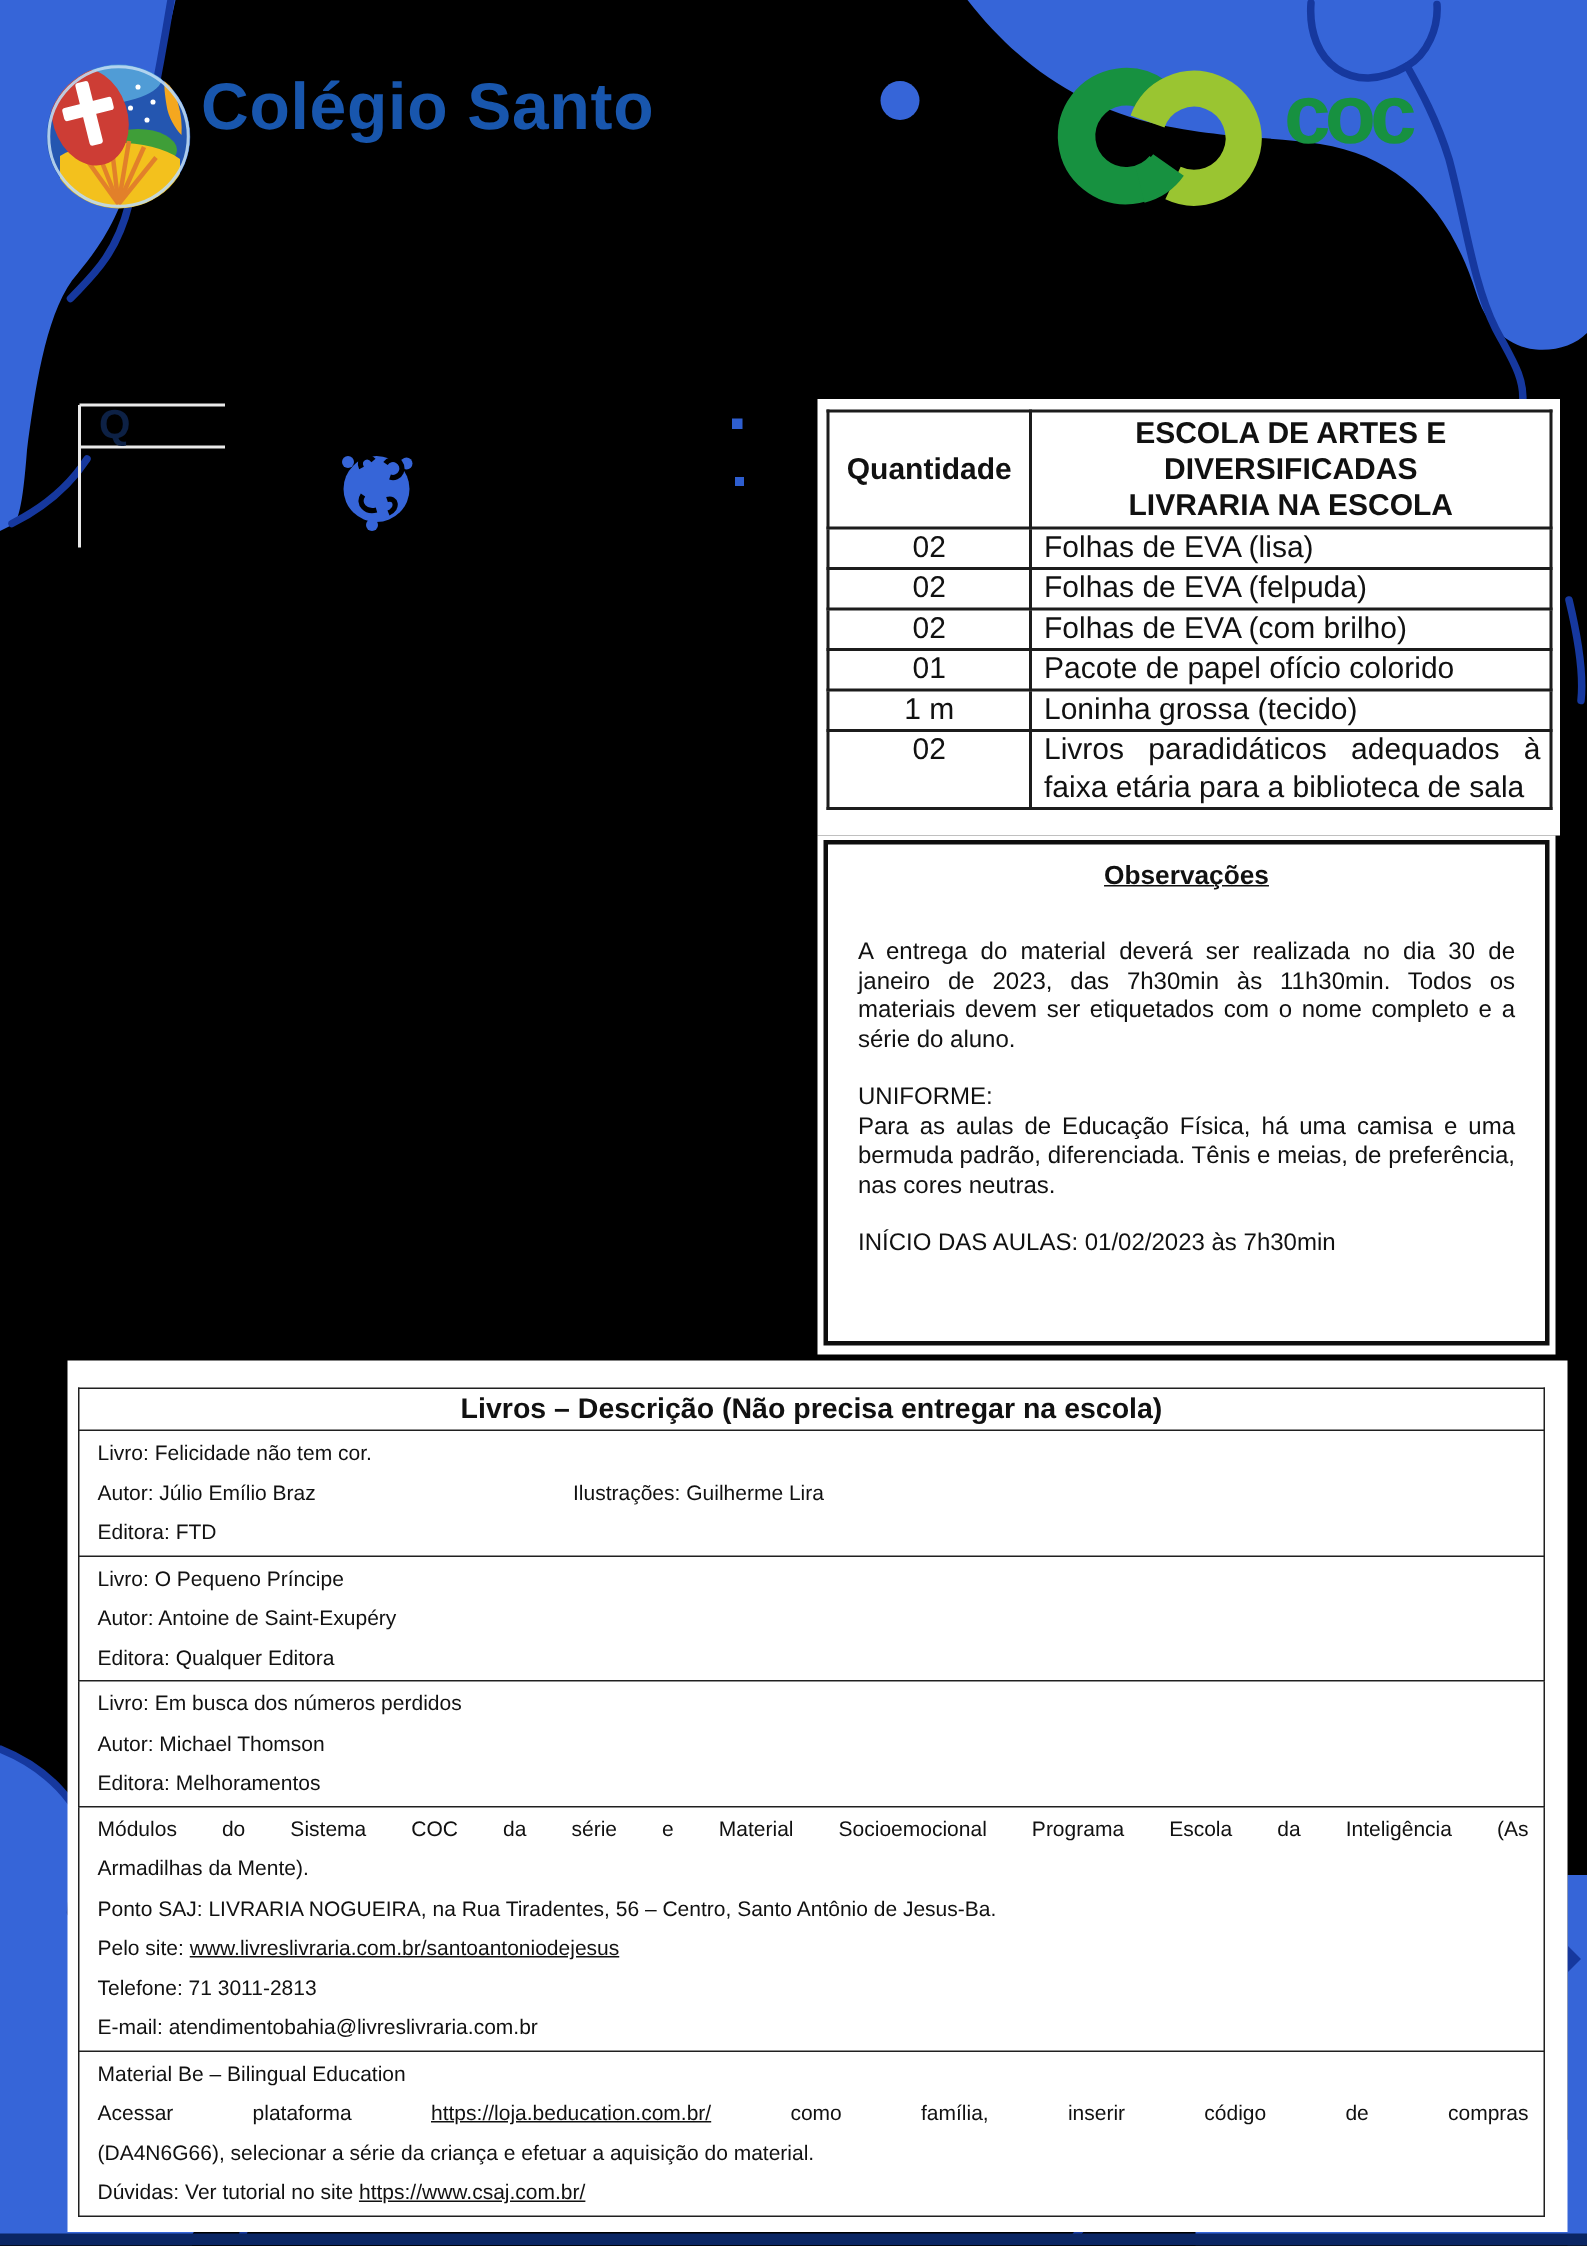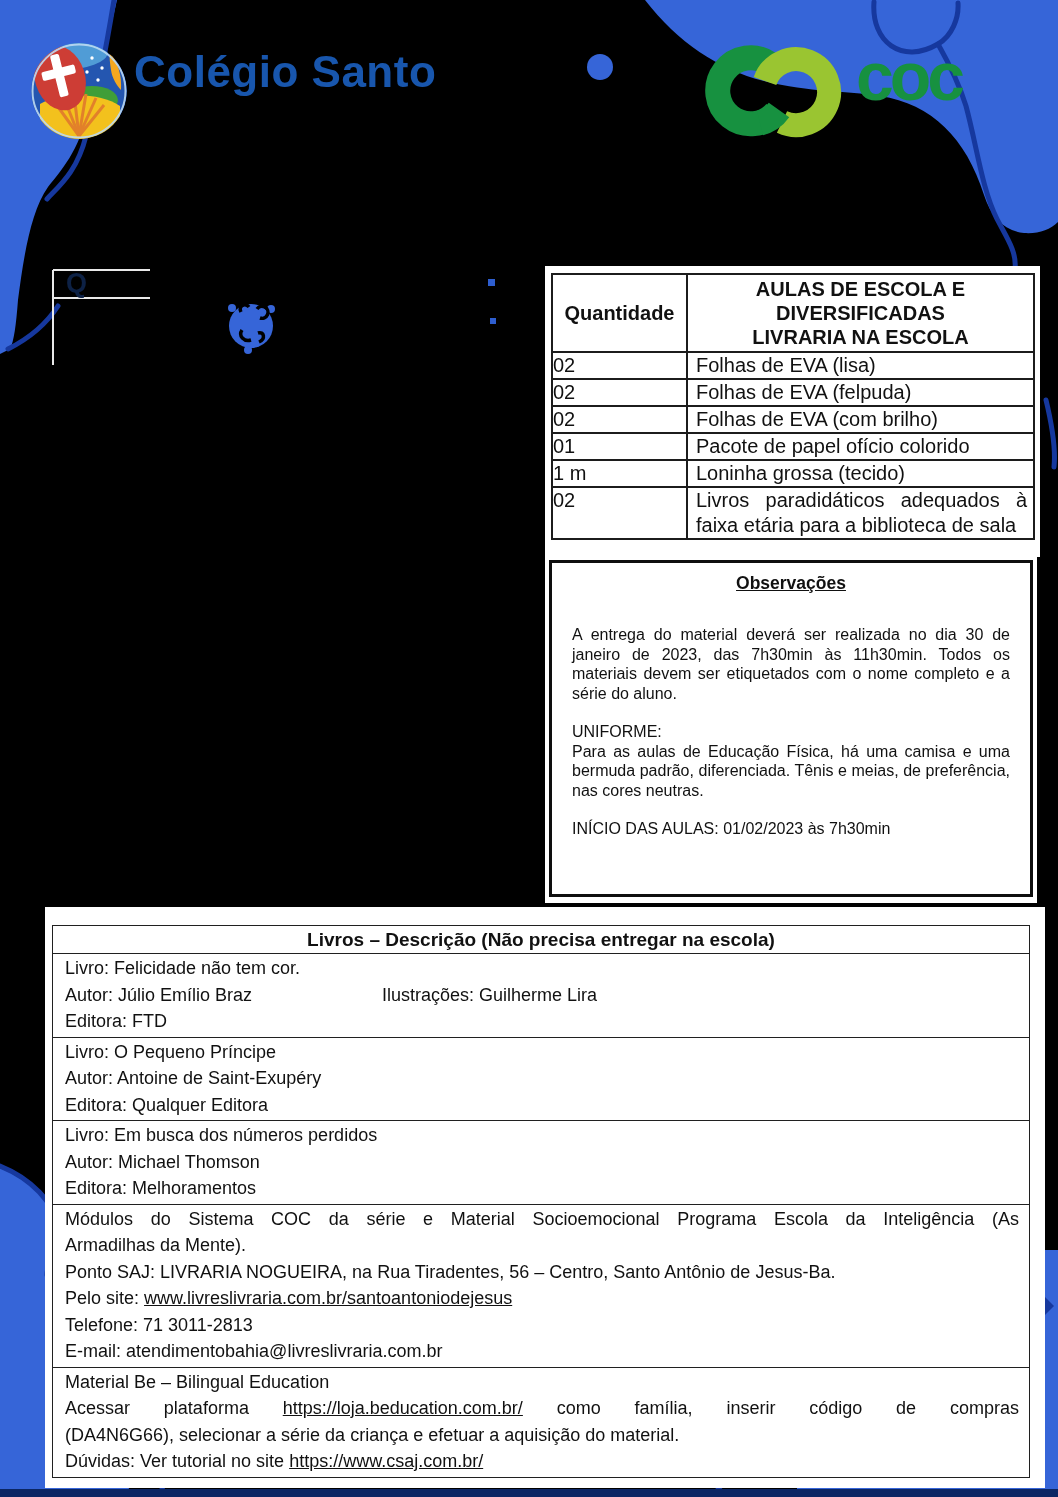--- a/index.html
+++ b/index.html
@@ -19,42 +19,42 @@
   svg.decor{position:absolute;left:0;top:0;z-index:0;}
   .f-blob{fill:var(--blob-blue);}
   .s-dark{stroke:var(--stroke-blue);stroke-width:5;fill:none;stroke-linecap:round;}
   .f-dark{fill:var(--stroke-blue);}
   .remnant-line{stroke:#e9e9e9;stroke-width:2;}
   
   .logo-badge{position:absolute;left:30px;top:42px;width:98px;height:98px;z-index:2;}
   .school-name{position:absolute;left:134px;top:52px;z-index:2;color:var(--school-blue);
     font-weight:bold;font-size:44px;line-height:40px;letter-spacing:.5px;}
   .coc-word{position:absolute;left:856px;top:30px;z-index:2;color:var(--brand-green);
-    font-weight:bold;font-size:68px;line-height:92px;letter-spacing:-4px;}
+    font-weight:bold;font-size:56px;line-height:92px;letter-spacing:-4px;}
   
   .whitebox{position:absolute;background:#fff;z-index:1;color:var(--ink);}
   .box-supplies{left:545px;top:266px;width:495px;height:291px;padding:0;box-sizing:border-box;}
   .box-supplies .pad{padding:7px 5px 7px 6px;}
   table{border-collapse:collapse;width:100%;}
   .supplies-table, .supplies-table th, .supplies-table td{border:2px solid #1c1c1c;}
   .supplies-table th, .supplies-table td{font-size:20px;vertical-align:middle;}
   .supplies-table th{font-weight:bold;text-align:center;line-height:24px;padding:2px 0;}
-  .supplies-table .qty{width:133px;line-height:25px;padding:0;}
+  .supplies-table .qty{width:133px;text-align:center;line-height:25px;padding:0;}
   .supplies-table .item{text-align:left;line-height:25px;padding:0 6px 0 8px;}
   .supplies-table .item.just{text-align:justify;}
   .box-obs{left:545px;top:557px;width:492px;height:346px;box-sizing:border-box;padding:3px 4px 6px 4px;}
   .obs-inner{border:3px solid #0e0e0e;height:100%;box-sizing:border-box;padding:10px 20px 0 20px;}
   .obs-title{text-align:center;font-weight:bold;font-size:17.5px;text-decoration:underline;margin:0 0 12px 0;}
   .obs-p{font-weight:normal;font-size:16px;line-height:19.5px;text-align:justify;margin:0;}
   .obs-sp{height:19px;}
   .box-books{left:45px;top:907px;width:1000px;box-sizing:border-box;padding:18px 15px 10px 7px;}
   .books-table, .books-table th, .books-table td{border:1.5px solid #202020;}
   .books-table th{font-size:19px;font-weight:bold;text-align:center;height:27px;padding:0;margin-left:16px;}
   .books-table td{padding:1px 10px 2px 12px;}
-  .books-table p{margin:0;font-size:18px;line-height:26.5px;text-align:left;}
+  .books-table p{margin:0;font-size:14px;line-height:26.5px;text-align:left;}
   .books-table p.jl{text-align:justify;text-align-last:justify;}
   .col-autor{display:inline-block;width:317px;}
   a.doclink{color:var(--ink);text-decoration:underline;cursor:pointer;}
 </style>
 </head>
 <body>
 
 <div class="stage">
 
   <svg class="decor" width="1058" height="1497" viewBox="0 0 1058 1497">
@@ -150,21 +150,21 @@
 
   <div class="coc-word">coc</div>
 
   <div class="whitebox box-supplies">
     <div class="pad">
       <table class="supplies-table">
         <tbody>
           <tr>
             <th class="qtyh" style="width:133px;">Quantidade</th>
             <th>
-              <div>AULAS DE ESCOLA E</div>
+              <div>ESCOLA DE ARTES E</div>
               <div>DIVERSIFICADAS</div>
               <div>LIVRARIA NA ESCOLA</div>
             </th>
           </tr>
           <tr>
             <td class="qty">02</td>
             <td class="item">Folhas de EVA (lisa)</td>
           </tr>
           <tr>
             <td class="qty">02</td>

